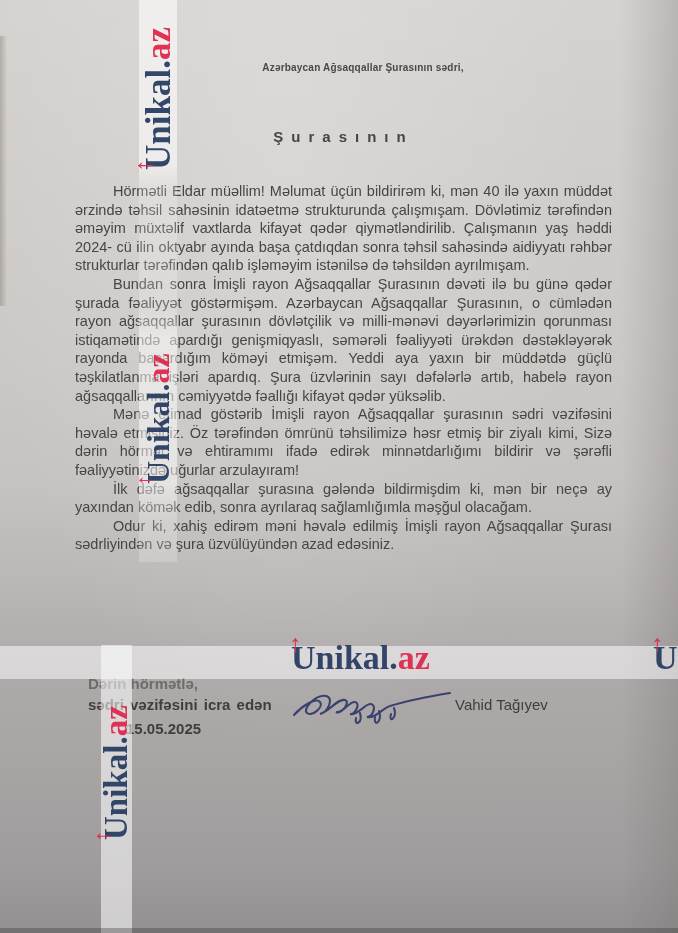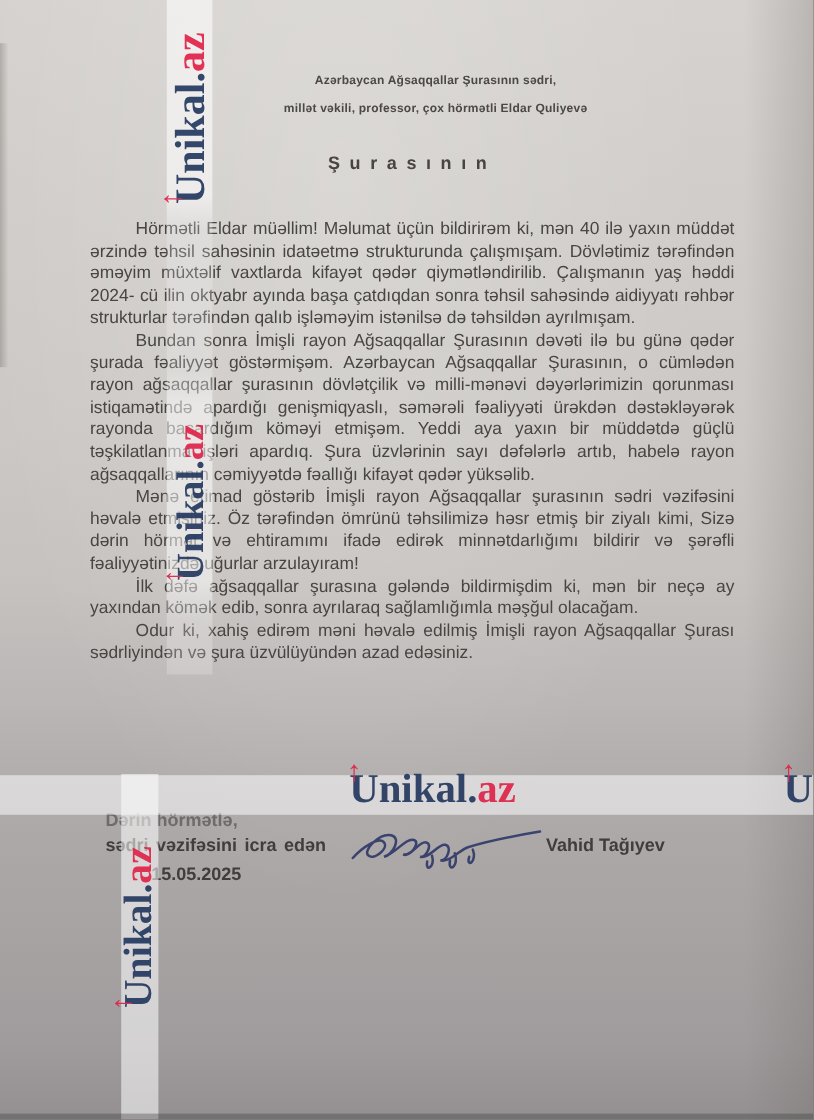--- a/index.html
+++ b/index.html
@@ -21,21 +21,21 @@
     font-weight:bold;font-size:10px;line-height:23px;color:#4b4846;letter-spacing:0.2px;}
   .doc-title{position:absolute;left:75px;top:128px;width:537px;text-align:center;
     font-weight:bold;font-size:15px;color:#474442;letter-spacing:8px;}
   .body-text{position:absolute;left:75px;top:182px;width:537px;color:#484542;
     font-size:14.5px;line-height:18.6px;text-align:justify;}
   .body-text p{margin:0;text-indent:38px;}
   .cl{position:absolute;font-size:15px;color:#403d3b;}
   .cl-salutation{left:88px;top:649px;color:#6e6b68;font-weight:bold;margin-top:26px;}
   .cl-pos1{left:88px;top:672px;font-weight:bold;}
   .cl-pos2{left:88px;top:696px;font-weight:bold;word-spacing:2px;}
-  .cl-signer{left:455px;top:696px;font-weight:bold;text-align:center;}
+  .cl-signer{left:455px;top:696px;font-weight:normal;text-align:center;}
   .cl-date{left:88px;top:720px;font-weight:bold;margin-left:38px;}
   .signature{position:absolute;left:290px;top:684px;}
 
   
   .hstrip{position:absolute;left:0;top:646px;width:678px;height:33px;background:rgba(255,255,255,0.52);}
   .vstrip1{position:absolute;left:139px;top:0;width:38px;height:562px;
     background:linear-gradient(180deg,
       rgba(255,255,255,0.58) 0%,rgba(255,255,255,0.58) 29%,
       rgba(255,255,255,0.22) 34%,rgba(255,255,255,0.22) 55%,
       rgba(255,255,255,0.52) 60%,rgba(255,255,255,0.52) 86%,
@@ -57,21 +57,20 @@
 </head>
 <body>
 
 <div class="photo">
 
   <div class="left-edge"></div>
   <div class="right-shade"></div>
 
   <div class="recipient">
     <div>Azərbaycan Ağsaqqallar Şurasının sədri,</div>
-    <div>millət vəkili, professor, çox hörmətli Eldar Quliyevə</div>
   </div>
 
   <div class="doc-title">Şurasının</div>
 
   <div class="body-text">
     <p>Hörmətli Eldar müəllim! Məlumat üçün bildirirəm ki, mən 40 ilə yaxın müddət ərzində təhsil sahəsinin idatəetmə strukturunda çalışmışam. Dövlətimiz tərəfindən əməyim müxtəlif vaxtlarda kifayət qədər qiymətləndirilib. Çalışmanın yaş həddi 2024- cü ilin oktyabr ayında başa çatdıqdan sonra təhsil sahəsində aidiyyatı rəhbər strukturlar tərəfindən qalıb işləməyim istənilsə də təhsildən ayrılmışam.</p>
     <p>Bundan sonra İmişli rayon Ağsaqqallar Şurasının dəvəti ilə bu günə qədər şurada fəaliyyət göstərmişəm. Azərbaycan Ağsaqqallar Şurasının, o cümlədən rayon ağsaqqallar şurasının dövlətçilik və milli-mənəvi dəyərlərimizin qorunması istiqamətində apardığı genişmiqyaslı, səmərəli fəaliyyəti ürəkdən dəstəkləyərək rayonda bacardığım köməyi etmişəm. Yeddi aya yaxın bir müddətdə güçlü təşkilatlanma işləri apardıq. Şura üzvlərinin sayı dəfələrlə artıb, habelə rayon ağsaqqallarının cəmiyyətdə fəallığı kifayət qədər yüksəlib.</p>
     <p>Mənə etimad göstərib İmişli rayon Ağsaqqallar şurasının sədri vəzifəsini həvalə etmisiniz. Öz tərəfindən ömrünü təhsilimizə həsr etmiş bir ziyalı kimi, Sizə dərin hörmət və ehtiramımı ifadə edirək minnətdarlığımı bildirir və şərəfli fəaliyyətinizdə uğurlar arzulayıram!</p>
     <p>İlk dəfə ağsaqqallar şurasına gələndə bildirmişdim ki, mən bir neçə ay yaxından kömək edib, sonra ayrılaraq sağlamlığımla məşğul olacağam.</p>
     <p>Odur ki, xahiş edirəm məni həvalə edilmiş İmişli rayon Ağsaqqallar Şurası sədrliyindən və şura üzvülüyündən azad edəsiniz.</p>

